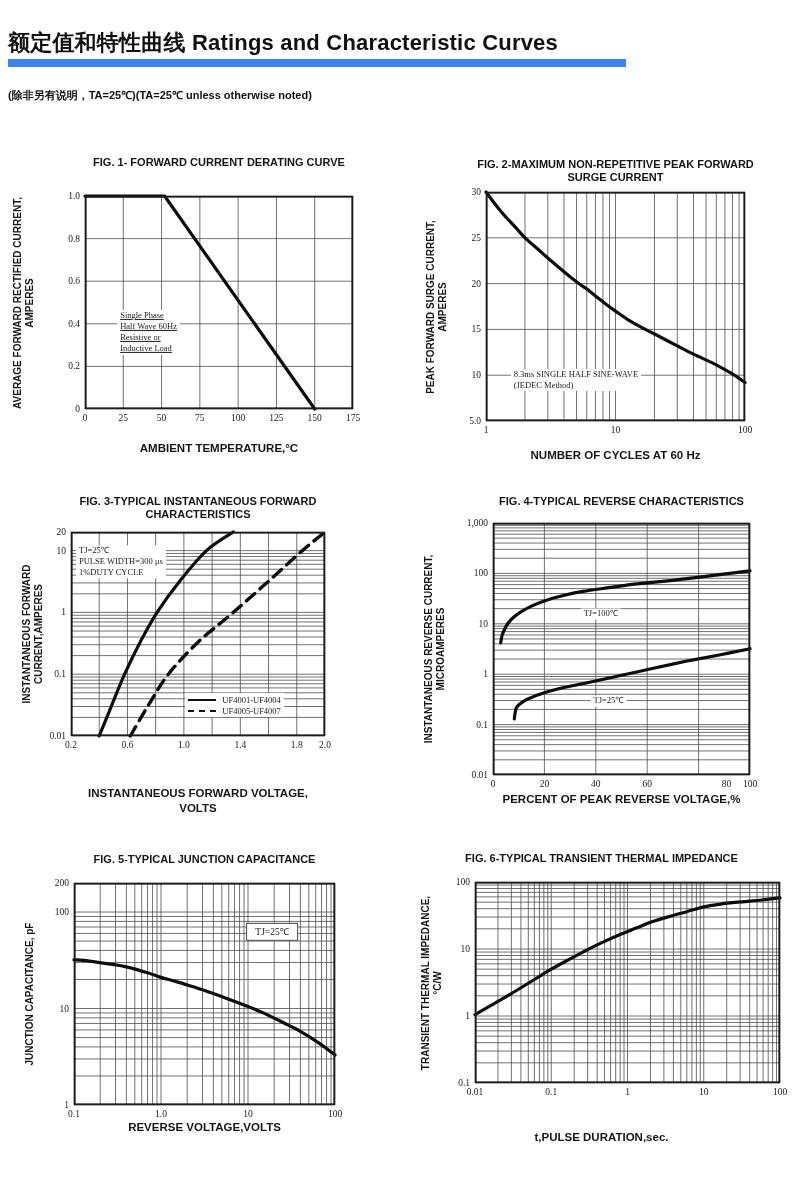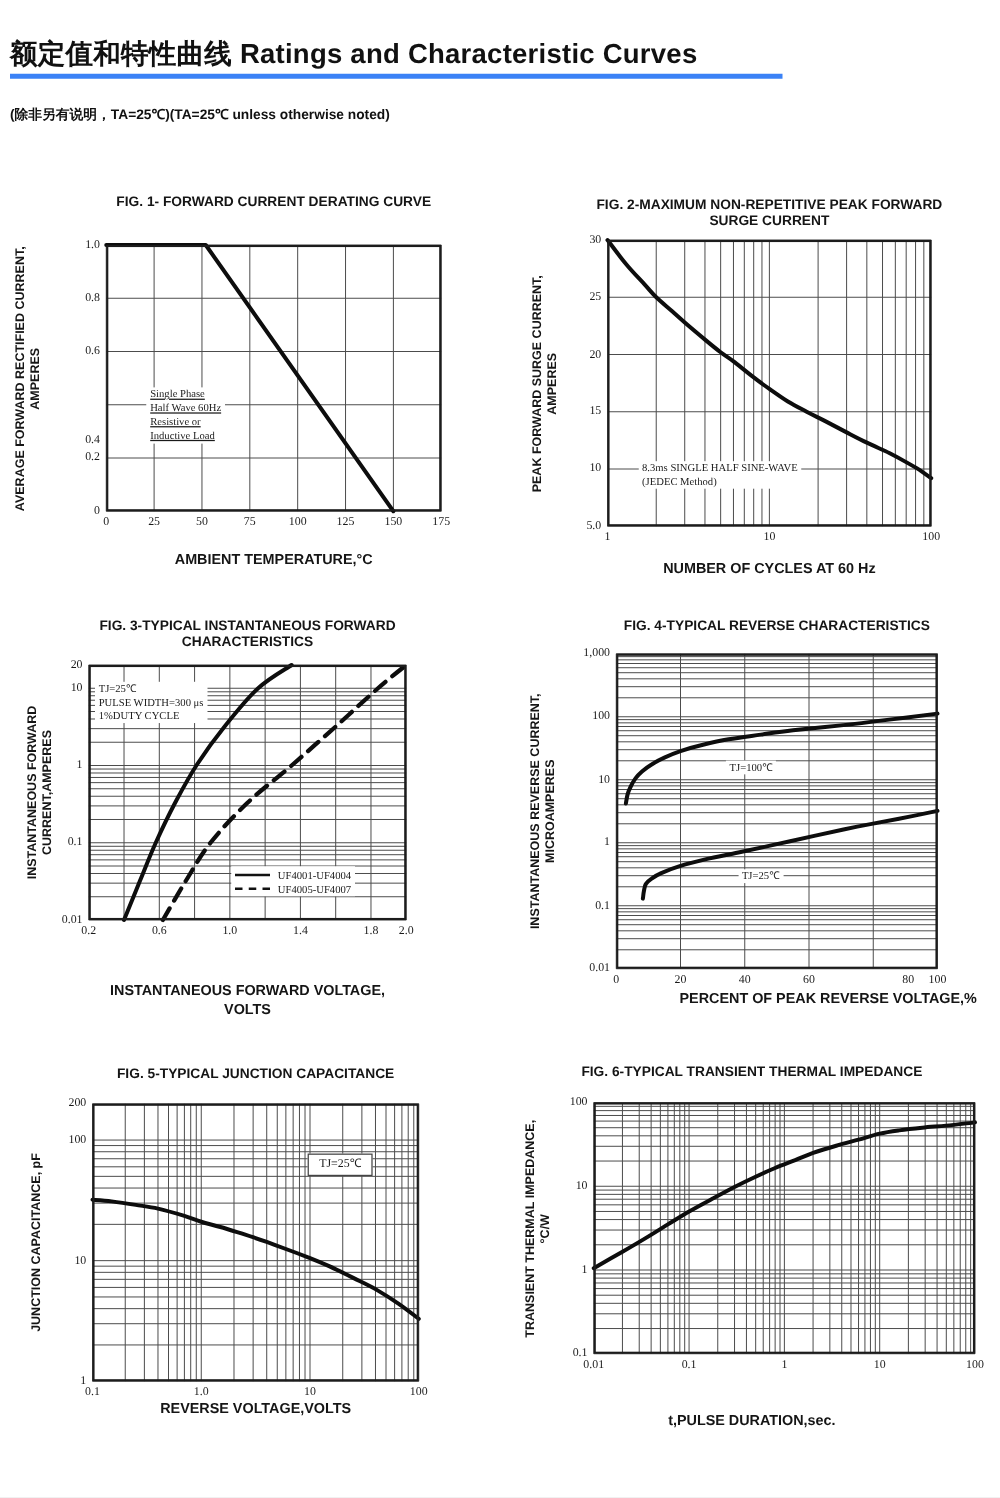--- a/index.html
+++ b/index.html
@@ -1,21 +1,21 @@
 <!DOCTYPE html>
 <html><head>
 <meta charset="utf-8">
 <style>
   html,body{margin:0;padding:0;background:#e8e8e8;}
   #page{position:relative;width:800px;height:1198px;background:#ffffff;overflow:hidden;
         font-family:"Liberation Sans",sans-serif;color:#111;}
   
   #hdr{position:absolute;left:8px;top:30px;}
   #hdr h1{margin:0;font-size:22px;font-weight:bold;letter-spacing:0.2px;
-          display:inline-block;border-bottom:4px solid #3b82f6;padding:0 68px 3px 0;line-height:1.2;}
+          display:inline-block;border-bottom:8px solid #3b82f6;padding:0 68px 3px 0;line-height:1.2;}
   #hdr .subtitle{margin-top:20px;font-size:11px;font-weight:bold;color:#111;}
   
   .fig{position:absolute;border-radius:27px;}
   .fig-title{position:absolute;bottom:100%;left:50%;transform:translateX(-50%);
              width:340px;text-align:center;white-space:pre-line;
              font-size:11px;font-weight:bold;line-height:1.25;color:#151515;}
   .plot{position:absolute;left:0;top:0;width:100%;height:100%;}
   .plot svg{position:absolute;left:0;top:0;overflow:visible;}
   .grid{stroke:#4c4c4c;stroke-width:0.8;}
   .pborder{fill:none;stroke:#1c1c1c;stroke-width:1.7;}
@@ -73,21 +73,21 @@
         <div class="tick xtick" style="left: 0px; top: 217px;">0</div>
         <div class="tick xtick" style="left: 38.2857px; top: 217px;">25</div>
         <div class="tick xtick" style="left: 76.5714px; top: 217px;">50</div>
         <div class="tick xtick" style="left: 114.857px; top: 217px;">75</div>
         <div class="tick xtick" style="left: 153.143px; top: 217px;">100</div>
         <div class="tick xtick" style="left: 191.429px; top: 217px;">125</div>
         <div class="tick xtick" style="left: 229.714px; top: 217px;">150</div>
         <div class="tick xtick" style="left: 268px; top: 217px;">175</div>
         <div class="tick ytick" style="left: -5px; top: 213px;">0</div>
         <div class="tick ytick" style="left: -5px; top: 170.4px;">0.2</div>
-        <div class="tick ytick" style="left: -5px; top: 127.8px; margin-top: 28px;">0.4</div>
+        <div class="tick ytick" style="left: -5px; top: 127.8px;">0.4</div>
         <div class="tick ytick" style="left: -5px; top: 85.2px;">0.6</div>
         <div class="tick ytick" style="left: -5px; top: 42.6px;">0.8</div>
         <div class="tick ytick" style="left: -5px; top: 0px;">1.0</div>
         <div class="ann" style="left: 32.16px; top: 136.32px; transform: translate(0px, -50%); text-decoration: underline;">Single Phase
 Half Wave 60Hz
 Resistive or
 Inductive Load</div>
       </div>
     <div class="xlab" style="top: 245px;">AMBIENT TEMPERATURE,°C</div>
   </div>
@@ -291,21 +291,21 @@
         <div class="tick xtick" style="left: 257px; top: 256px;">100</div>
         <div class="tick ytick" style="left: -5px; top: 252px;">0.01</div>
         <div class="tick ytick" style="left: -5px; top: 201.6px;">0.1</div>
         <div class="tick ytick" style="left: -5px; top: 151.2px;">1</div>
         <div class="tick ytick" style="left: -5px; top: 100.8px;">10</div>
         <div class="tick ytick" style="left: -5px; top: 50.4px;">100</div>
         <div class="tick ytick" style="left: -5px; top: 0px;">1,000</div>
         <div class="ann" style="left: 107.94px; top: 90.5124px; transform: translate(-50%, -50%);">TJ=100℃</div>
         <div class="ann" style="left: 115.65px; top: 178.295px; transform: translate(-50%, -50%);">TJ=25℃</div>
       </div>
-    <div class="xlab" style="top: 269px; text-align: right;">PERCENT OF PEAK REVERSE VOLTAGE,%</div>
+    <div class="xlab" style="top: 269px;">PERCENT OF PEAK REVERSE VOLTAGE,%</div>
   </div>
 
   <div class="fig" style="left: 74px; top: 883px; width: 261px; height: 222px;">
     <div class="fig-title" style="margin-bottom: 16px;">FIG. 5-TYPICAL JUNCTION CAPACITANCE</div>
     <div class="ylab" style="width: 222px; left: -155px; top: 111px; transform: translateY(-50%) rotate(-90deg);">JUNCTION CAPACITANCE, pF</div>
     <div class="plot">
         <svg width="261" height="222">
           <line x1="0" y1="0" x2="0" y2="222" class="grid"></line>
           <line x1="26.18960962276637" y1="0" x2="26.18960962276637" y2="222" class="grid"></line>
           <line x1="41.50954916061063" y1="0" x2="41.50954916061063" y2="222" class="grid"></line>

